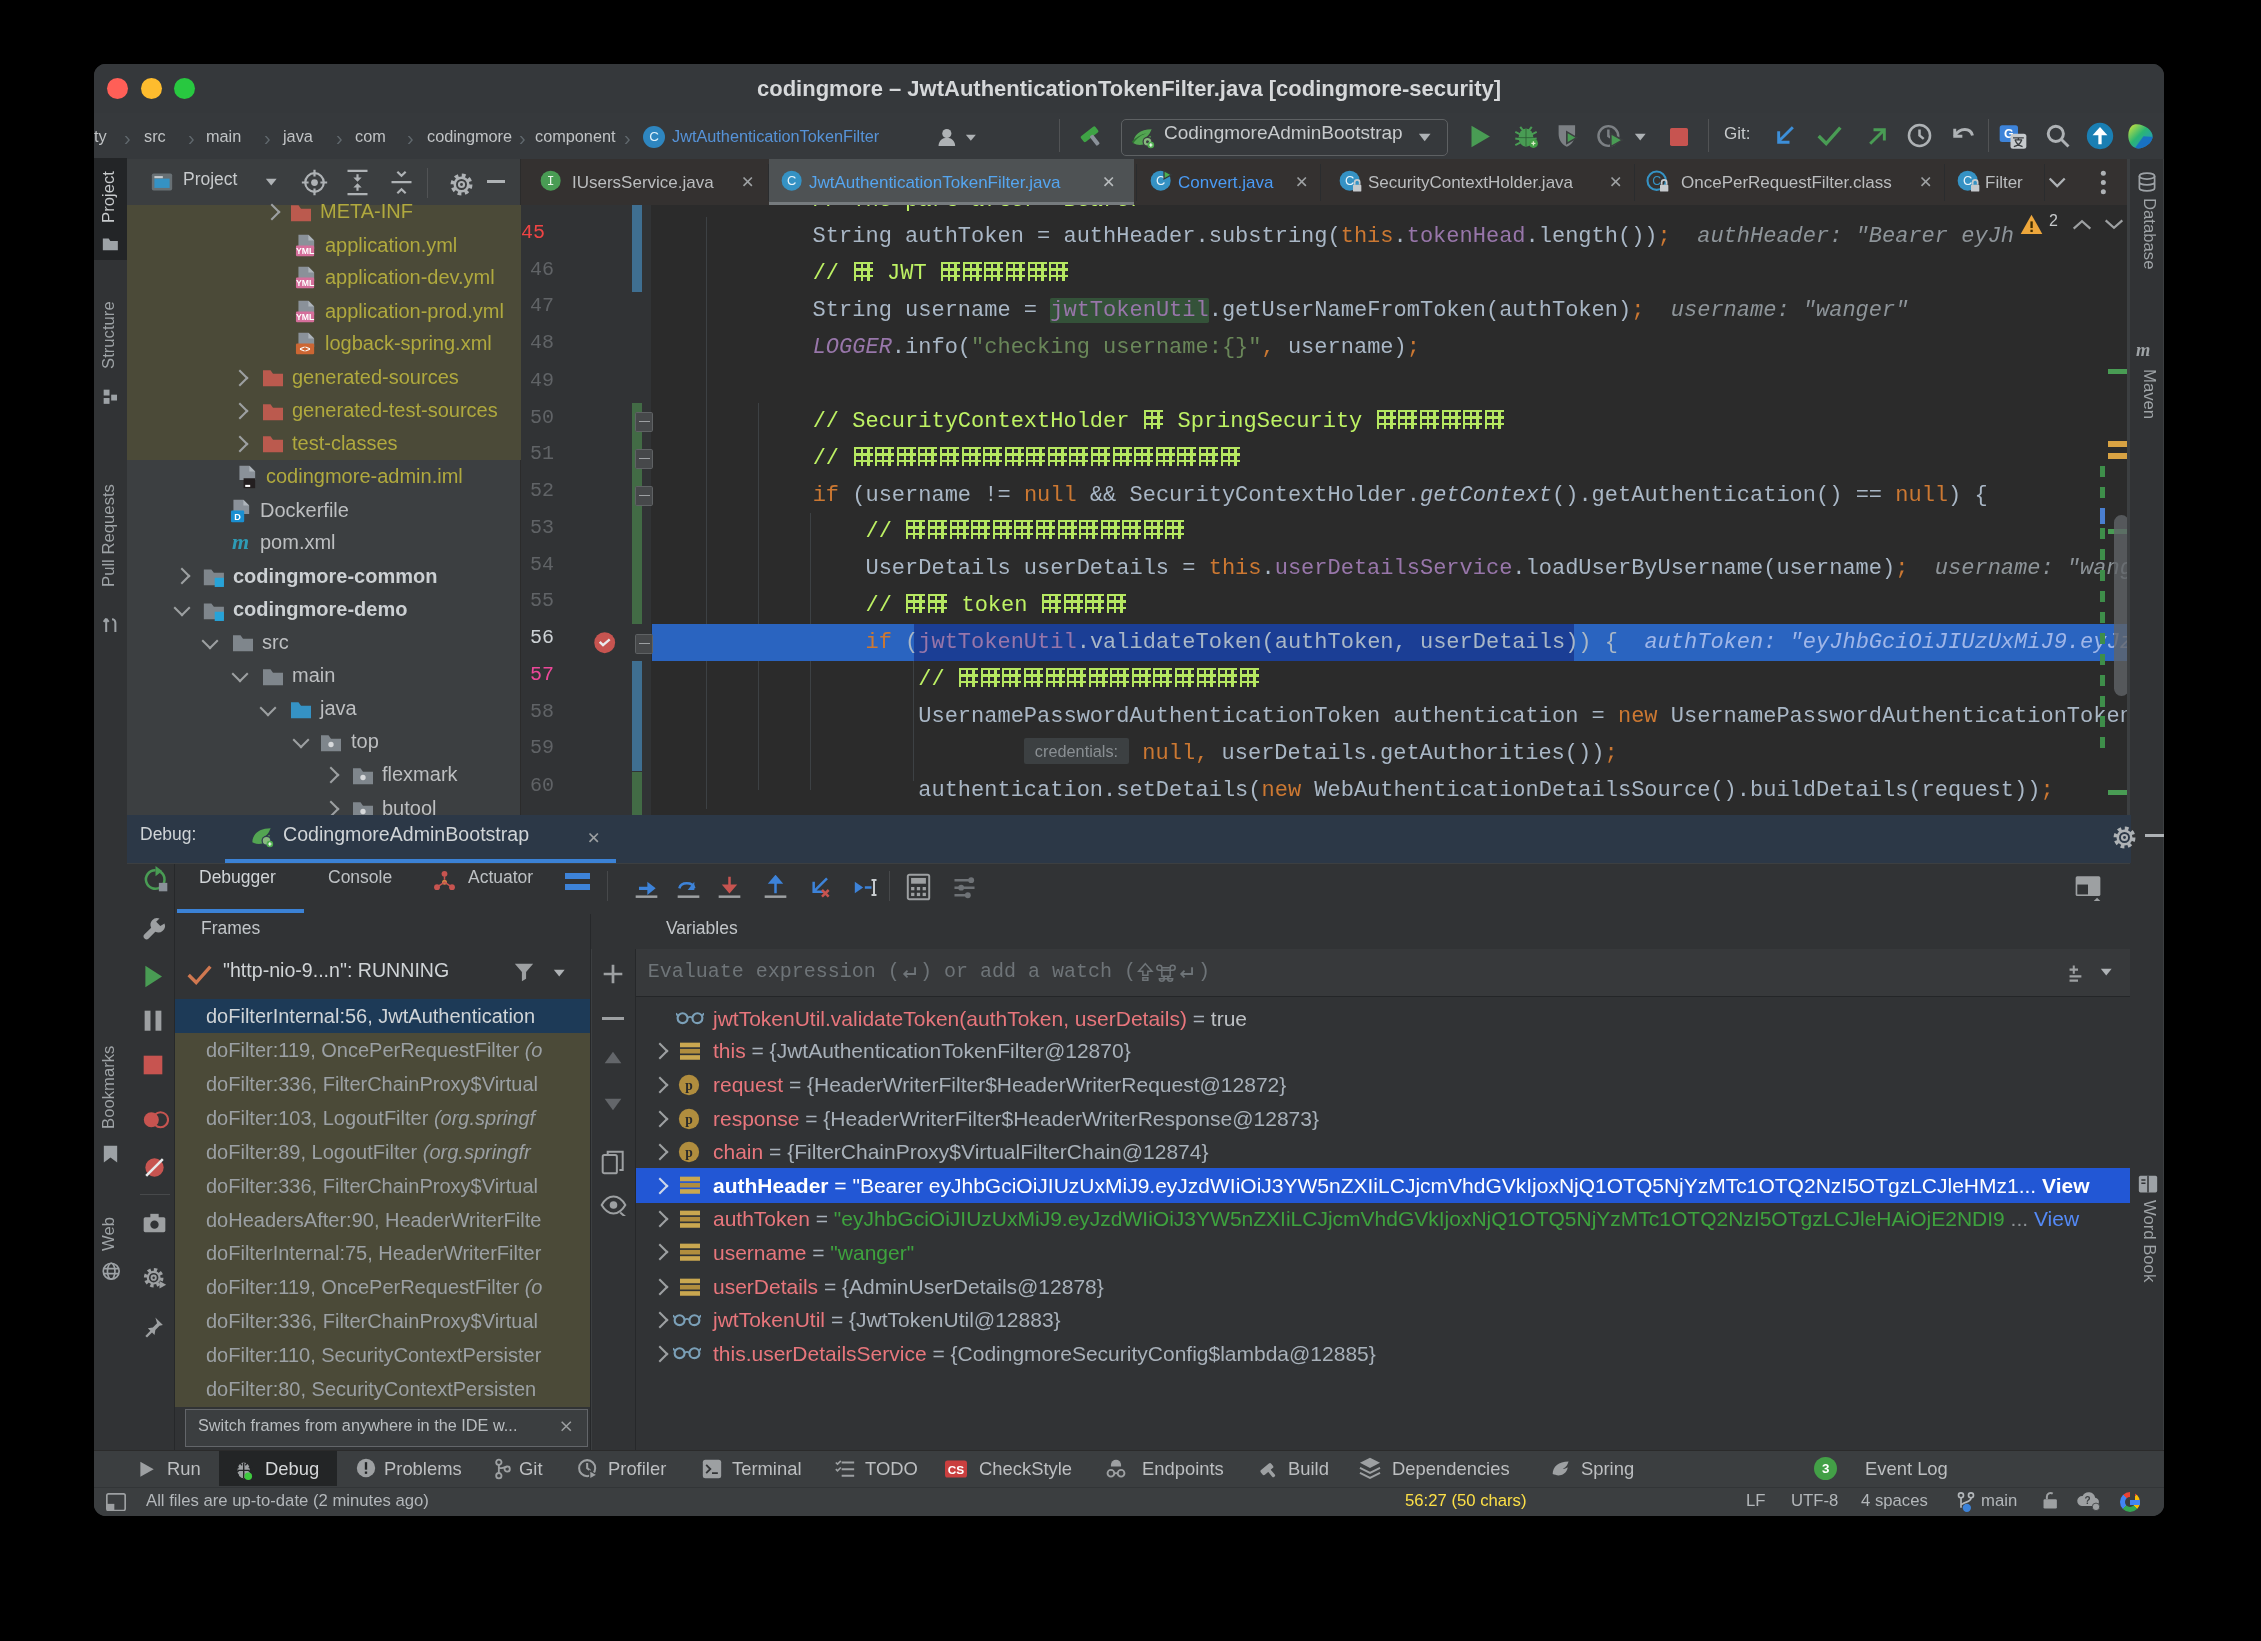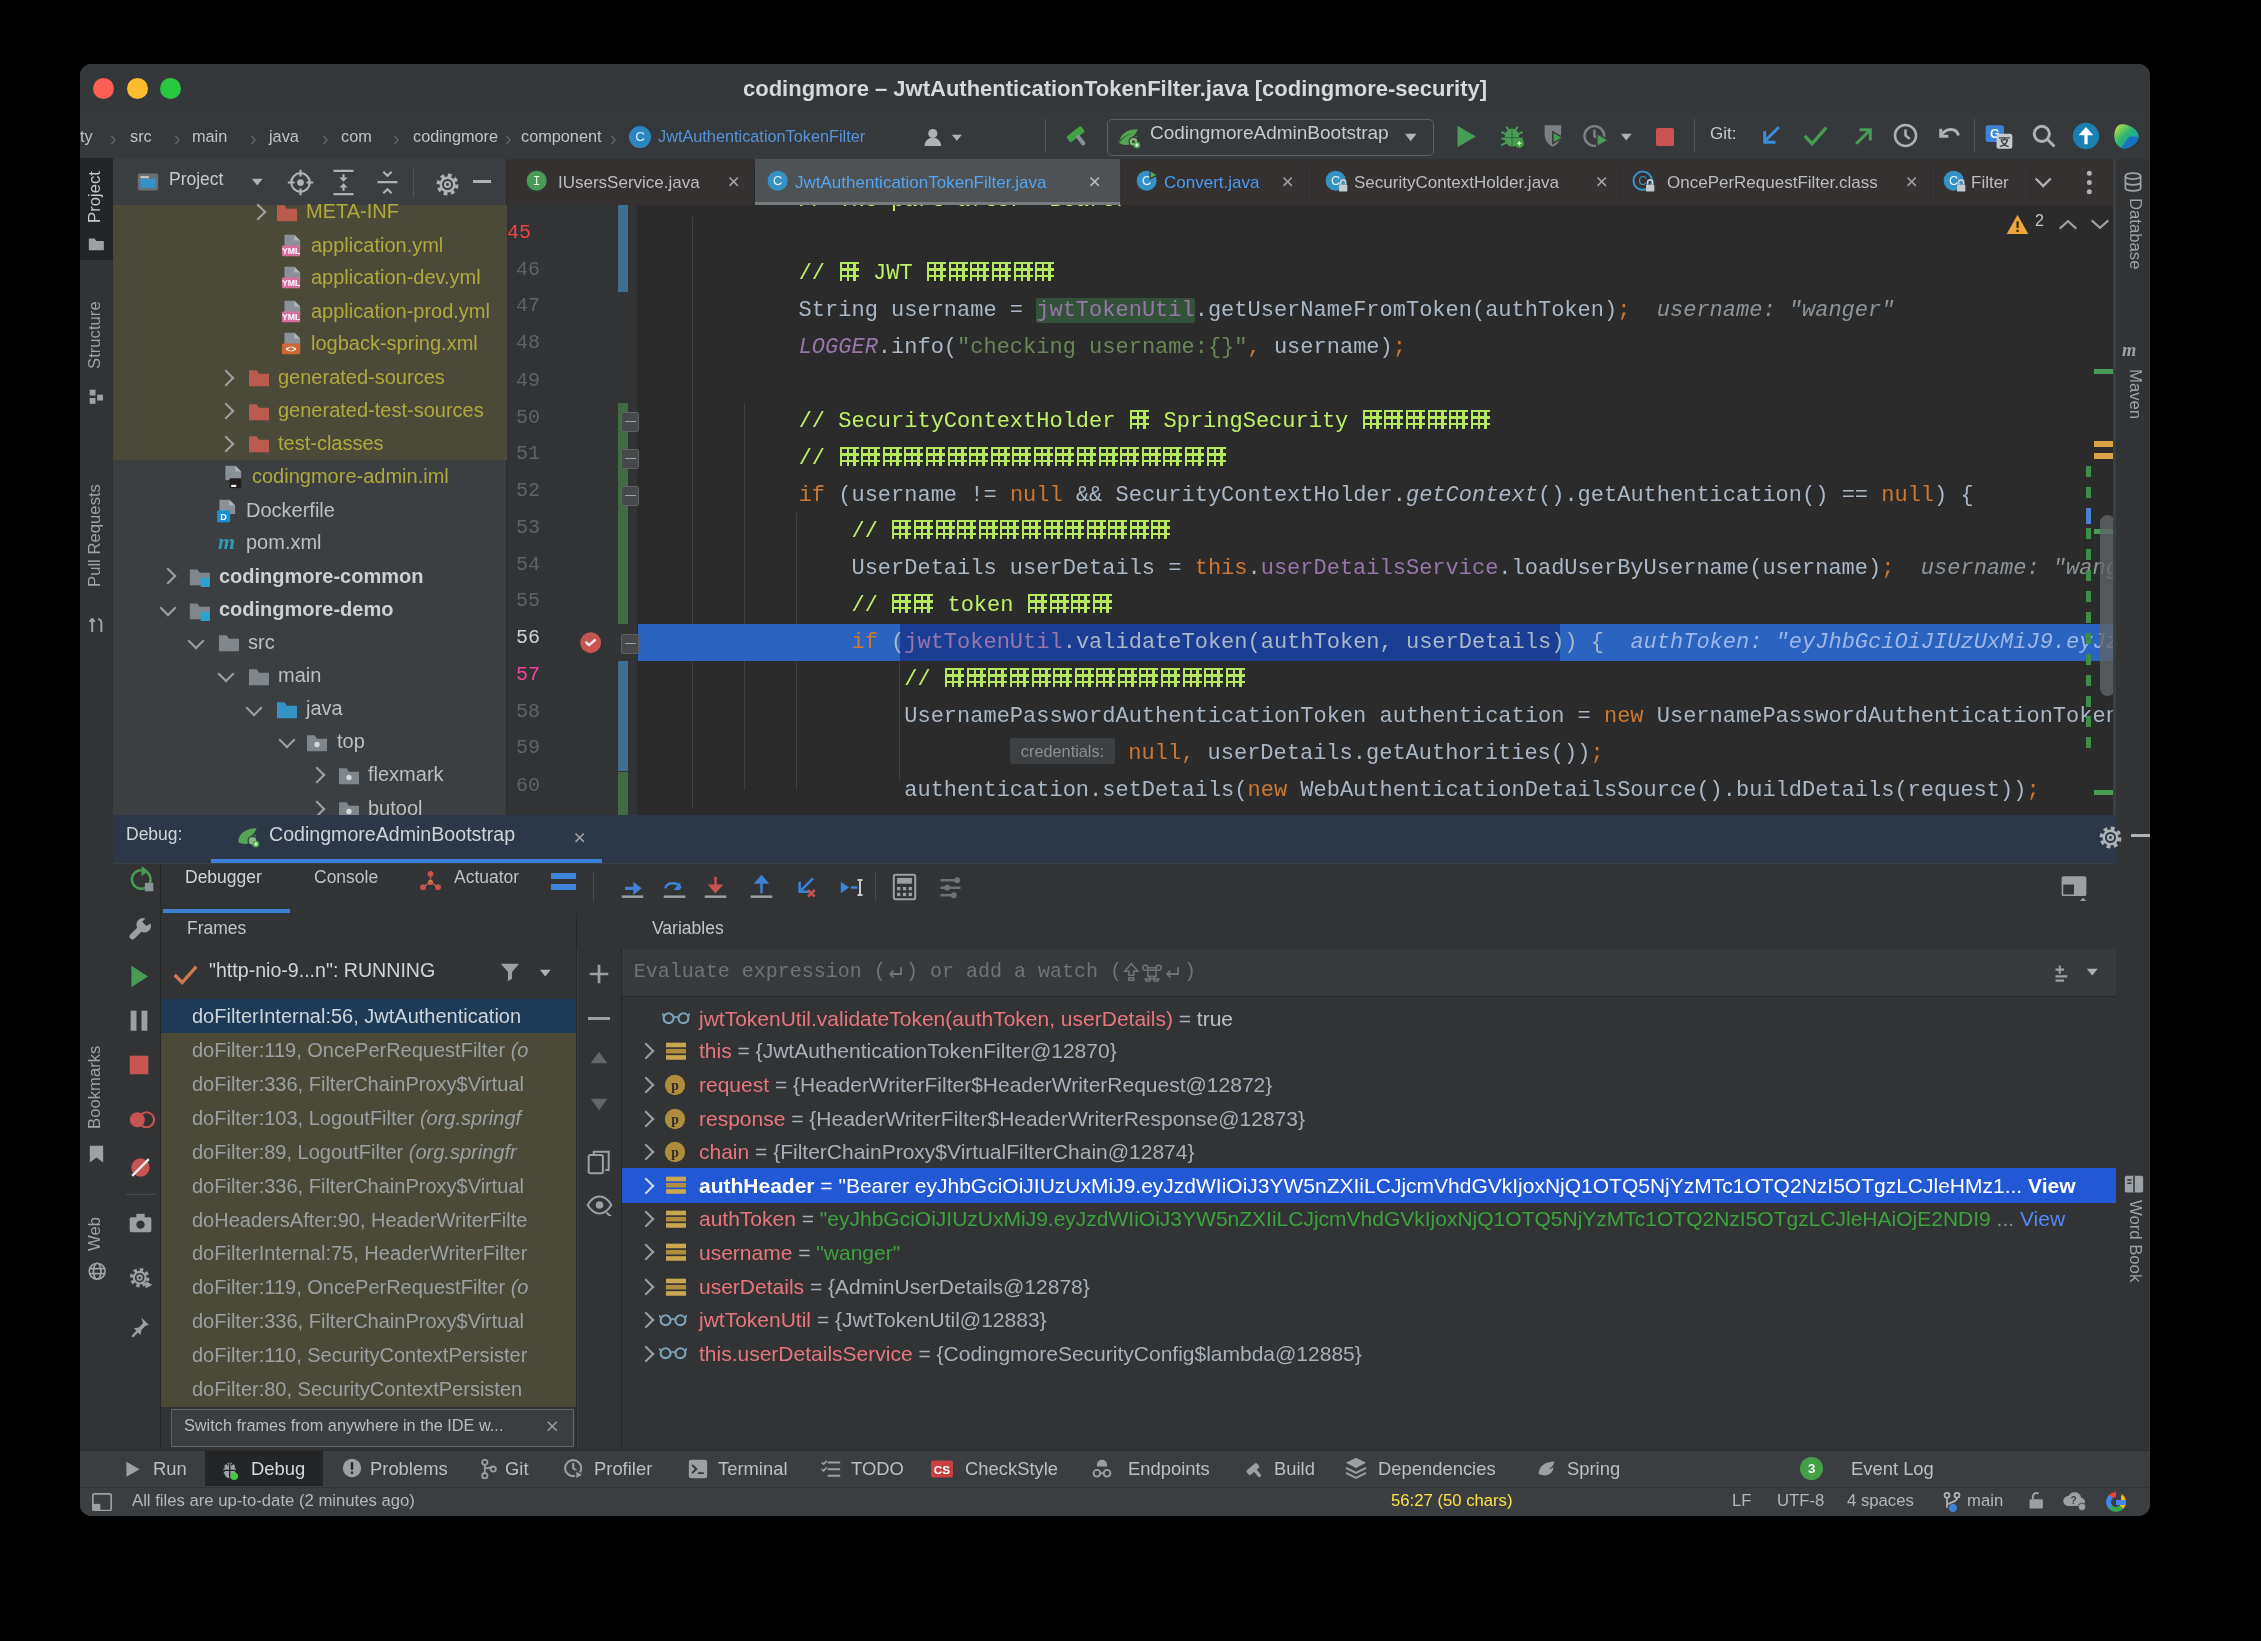--- a/index.html
+++ b/index.html
@@ -1,19 +1,19 @@
 <!DOCTYPE html>
 <html style="font-size:13.4px"><head><meta charset="utf-8">
 <style>
 html,body{margin:0;padding:0}
 body{width:2261px;height:1641px;background:#000;position:relative;overflow:hidden;
  font-family:"Liberation Sans",sans-serif;-webkit-font-smoothing:antialiased}
 .a{position:absolute}
 .m{font-family:"Liberation Mono",monospace}
-#win{position:absolute;left:80px;top:64px;width:2070px;height:1452px;background:#3c3f41;
+#win{position:absolute;left:94px;top:64px;width:2070px;height:1452px;background:#3c3f41;
  border-radius:11.7px;overflow:hidden}
 .cl{white-space:pre;font-family:"Liberation Mono",monospace;font-size:22px;line-height:37px;color:#a9b7c6}
 .or{color:#cc7832}.pu{color:#9876aa}.gr{color:#6a8759}.co{color:#bef264}
 .it{font-style:italic}
 .hint{color:#8d9499;font-style:italic}
 .cj{display:inline-block;width:19px;height:19px;margin:0 1.3px;vertical-align:-1.7px;
  background:
  repeating-linear-gradient(to bottom,currentColor 0 2.5px,transparent 2.5px 6.3px),
  repeating-linear-gradient(to right,currentColor 0 2.5px,transparent 2.5px 6.7px);
  opacity:.95}
@@ -430,20 +430,21 @@
         <circle cx="14" cy="14" r="12.5" fill="#c75450"></circle>
         <path d="M8 13l4 4 8-7" stroke="#e8eaec" stroke-width="2.8" fill="none"></path>
       </svg>
 <div class="fold a" style="left:114px;top:207px"></div>
 <div class="fold a" style="left:114px;top:244px"></div>
 <div class="fold a" style="left:114px;top:281px"></div>
 <div class="fold a" style="left:114px;top:429px"></div>
 </div>
 <div class="a" style="left:427px;top:141px;width:1606px;height:610px;overflow:hidden" id="ed2">
 <div class="cl a" style="left:186px;top:-23.4px">        <span class="co">// The part after "Bearer "</span></div>
+<div class="cl a" style="left:186px;top:13.4px">        String authToken = authHeader.substring(<span class="or">this</span>.<span class="pu">tokenHead</span>.length())<span class="or">;</span>  <span class="hint">authHeader: "Bearer eyJh</span></div>
 <div class="cl a" style="left:186px;top:50px">        <span class="co">// <i class="cj"></i> JWT <i class="cj"></i><i class="cj"></i><i class="cj"></i><i class="cj"></i><i class="cj"></i><i class="cj"></i></span></div>
 <div class="cl a" style="left:186px;top:87px">        String username = <span style="background:#345239;border-radius:1.7px"><span class="pu">jwtTokenUtil</span></span>.getUserNameFromToken(authToken)<span class="or">;</span>  <span class="hint">username: "wanger"</span></div>
 <div class="cl a" style="left:186px;top:124px">        <span class="pu it">LOGGER</span>.info(<span class="gr">"checking username:{}"</span><span class="or">,</span> username)<span class="or">;</span></div>
 <div class="cl a" style="left:186px;top:198px">        <span class="co">// SecurityContextHolder <i class="cj"></i> SpringSecurity <i class="cj"></i><i class="cj"></i><i class="cj"></i><i class="cj"></i><i class="cj"></i><i class="cj"></i></span></div>
 <div class="cl a" style="left:186px;top:235px">        <span class="co">// <i class="cj"></i><i class="cj"></i><i class="cj"></i><i class="cj"></i><i class="cj"></i><i class="cj"></i><i class="cj"></i><i class="cj"></i><i class="cj"></i><i class="cj"></i><i class="cj"></i><i class="cj"></i><i class="cj"></i><i class="cj"></i><i class="cj"></i><i class="cj"></i><i class="cj"></i><i class="cj"></i></span></div>
 <div class="cl a" style="left:186px;top:272px">        <span class="or">if</span> (username != <span class="or">null</span> &amp;&amp; SecurityContextHolder.<span class="it">getContext</span>().getAuthentication() == <span class="or">null</span>) {</div>
 <div class="cl a" style="left:186px;top:308px">            <span class="co">// <i class="cj"></i><i class="cj"></i><i class="cj"></i><i class="cj"></i><i class="cj"></i><i class="cj"></i><i class="cj"></i><i class="cj"></i><i class="cj"></i><i class="cj"></i><i class="cj"></i><i class="cj"></i><i class="cj"></i></span></div>
 <div class="cl a" style="left:186px;top:345px">            UserDetails userDetails = <span class="or">this</span>.<span class="pu">userDetailsService</span>.loadUserByUsername(username)<span class="or">;</span>  <span class="hint">username: "wange</span></div>
 <div class="cl a" style="left:186px;top:382px">            <span class="co">// <i class="cj"></i><i class="cj"></i> token <i class="cj"></i><i class="cj"></i><i class="cj"></i><i class="cj"></i></span></div>
 <div class="cl a" style="left:186px;top:419px">            <span class="or">if</span> (<span class="pu">jwtTokenUtil</span>.validateToken(authToken, userDetails)) {  <span class="hint" style="color:#9fb6e8">authToken: "eyJhbGciOiJIUzUxMiJ9.eyJza</span></div>

